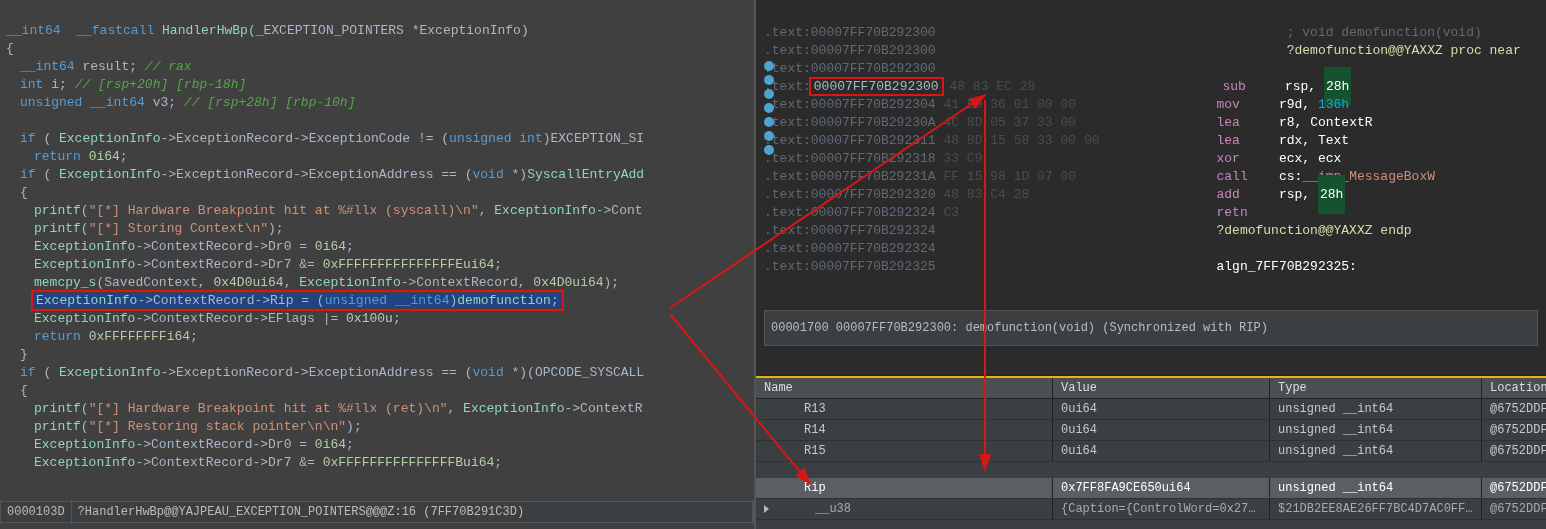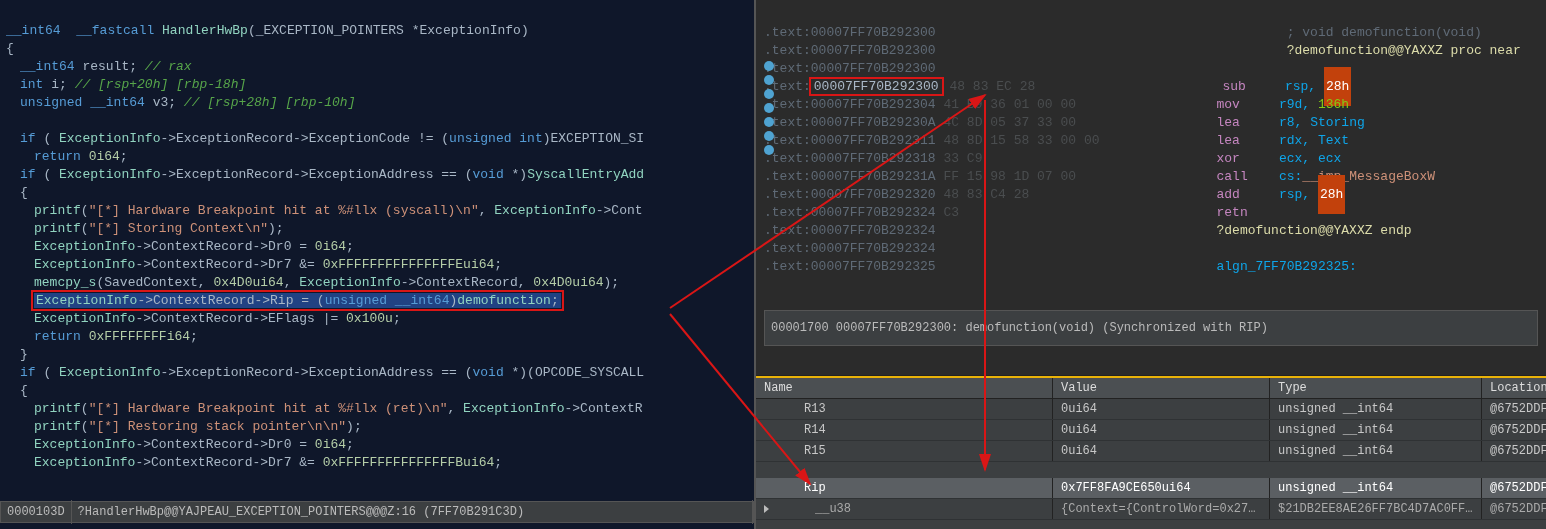--- a/index.html
+++ b/index.html
@@ -13,21 +13,21 @@
     width: 1546px;
     overflow: hidden;
     position: relative;
   }
   .pane-left {
     position: absolute;
     left: 0;
     top: 0;
     width: 754px;
     height: 529px;
-    background: #0f172a;
+    background: #404040;
     border-right: 2px solid #555;
   }
   .pane-right {
     position: absolute;
     left: 756px;
     top: 0;
     right: 0;
     height: 529px;
     background: #2b2b2b;
   }
@@ -84,23 +84,23 @@
     width: 18px;
   }
   .dot {
     width: 10px;height:10px;border-radius:50%;
     background:#4fa3d1;
     margin: 4px 0 4px 4px;
   }
   .dim { color: #4a4d4f; }
   .addr { color: #5f6a76; }
   .mnm { color: #c586c0; }
-  .reg { color: #0ea5e9; margin-top: 24px; }
-  .lit { color: #84cc16; }
-  .lit-hi { background: #c2410c; color:#fff; padding:12px 2px;}
+  .reg { color: #ffffff; margin-top: 24px; }
+  .lit { color: #0ea5e9; }
+  .lit-hi { background: #14532d; color:#fff; padding:12px 2px;}
   .sym { color: #dcdcaa; }
   .cmt2 { color: #5f6a76; }
   .red-box { outline:2px solid #d91616; padding:0 3px; }
   
   .status-disasm {
     margin: 10px 8px 0 8px;
     background:#3c3f41;
     border:1px solid #555;
     padding:10px 6px;
     font-size:12px;
@@ -188,21 +188,21 @@
   </div>
 </div>
 
 <div class="pane-right">
   <div class="disasm">
 <span class="addr">.text:00007FF70B292300</span>                                             <span class="cmt2">; void demofunction(void)</span>
 <span class="addr">.text:00007FF70B292300</span>                                             <span class="sym">?demofunction@@YAXXZ proc near</span>
 <span class="addr">.text:00007FF70B292300</span>
 <span class="addr">.text:</span><span class="red-box">00007FF70B292300</span> <span class="dim">48 83 EC 28</span>                        <span class="mnm">sub</span>     <span class="reg">rsp, </span><span class="lit-hi">28h</span>
 <span class="addr">.text:00007FF70B292304</span> <span class="dim">41 B9 36 01 00 00</span>                  <span class="mnm">mov</span>     <span class="reg">r9d, </span><span class="lit">136h</span>
-<span class="addr">.text:00007FF70B29230A</span> <span class="dim">4C 8D 05 37 33 00</span>                  <span class="mnm">lea</span>     <span class="reg">r8, Storing</span>
+<span class="addr">.text:00007FF70B29230A</span> <span class="dim">4C 8D 05 37 33 00</span>                  <span class="mnm">lea</span>     <span class="reg">r8, ContextR</span>
 <span class="addr">.text:00007FF70B292311</span> <span class="dim">48 8D 15 58 33 00 00</span>               <span class="mnm">lea</span>     <span class="reg">rdx, Text</span>
 <span class="addr">.text:00007FF70B292318</span> <span class="dim">33 C9</span>                              <span class="mnm">xor</span>     <span class="reg">ecx, ecx</span>
 <span class="addr">.text:00007FF70B29231A</span> <span class="dim">FF 15 98 1D 07 00</span>                  <span class="mnm">call</span>    <span class="reg">cs:</span><span class="sym" style="color:#ce9178">__imp_MessageBoxW</span>
 <span class="addr">.text:00007FF70B292320</span> <span class="dim">48 83 C4 28</span>                        <span class="mnm">add</span>     <span class="reg">rsp, </span><span class="lit-hi">28h</span>
 <span class="addr">.text:00007FF70B292324</span> <span class="dim">C3</span>                                 <span class="mnm">retn</span>
 <span class="addr">.text:00007FF70B292324</span>                                    <span class="sym">?demofunction@@YAXXZ endp</span>
 <span class="addr">.text:00007FF70B292324</span>
 <span class="addr">.text:00007FF70B292325</span>                                    <span class="reg">algn_7FF70B292325:</span>
   </div>
 
@@ -248,21 +248,21 @@
         <div class="wc-loc">@6752DDF130</div>
       </div>
       <div class="watch-row sel">
         <div class="wc-name"><span class="nm">Rip</span></div>
         <div class="wc-val">0x7FF8FA9CE650ui64</div>
         <div class="wc-type">unsigned __int64</div>
         <div class="wc-loc">@6752DDF138</div>
       </div>
       <div class="watch-row last">
         <div class="wc-name"><span class="tri"></span><span class="nm">__u38</span></div>
-        <div class="wc-val">{Context={ControlWord=0x27…</div>
+        <div class="wc-val">{Caption={ControlWord=0x27…</div>
         <div class="wc-type">$21DB2EE8AE26FF7BC4D7AC0FF…</div>
         <div class="wc-loc">@6752DDF140</div>
       </div>
     </div>
 </div>
 
 <svg class="overlay">
   <defs>
     <marker id="ah" markerWidth="10" markerHeight="10" refX="8" refY="3" orient="auto">
       <path d="M0,0 L0,6 L9,3 z" fill="#d91616"></path>

